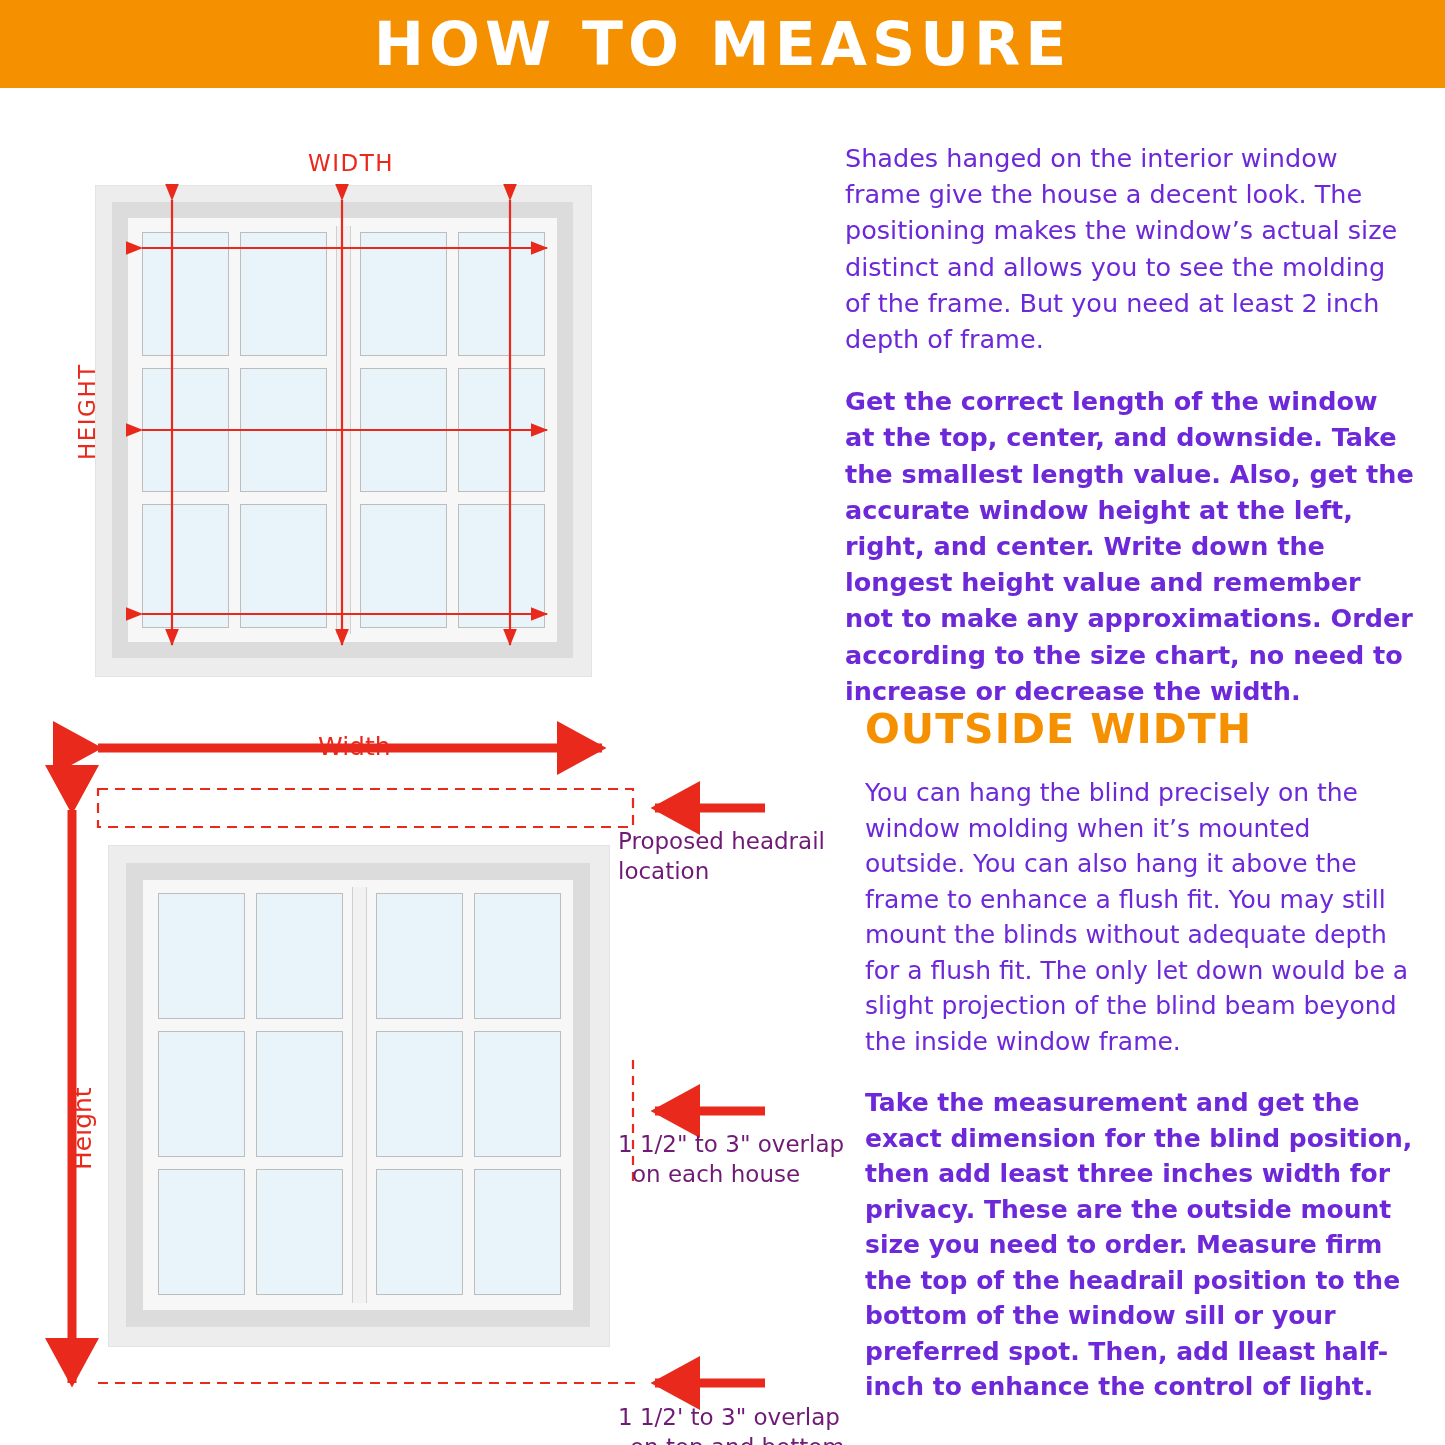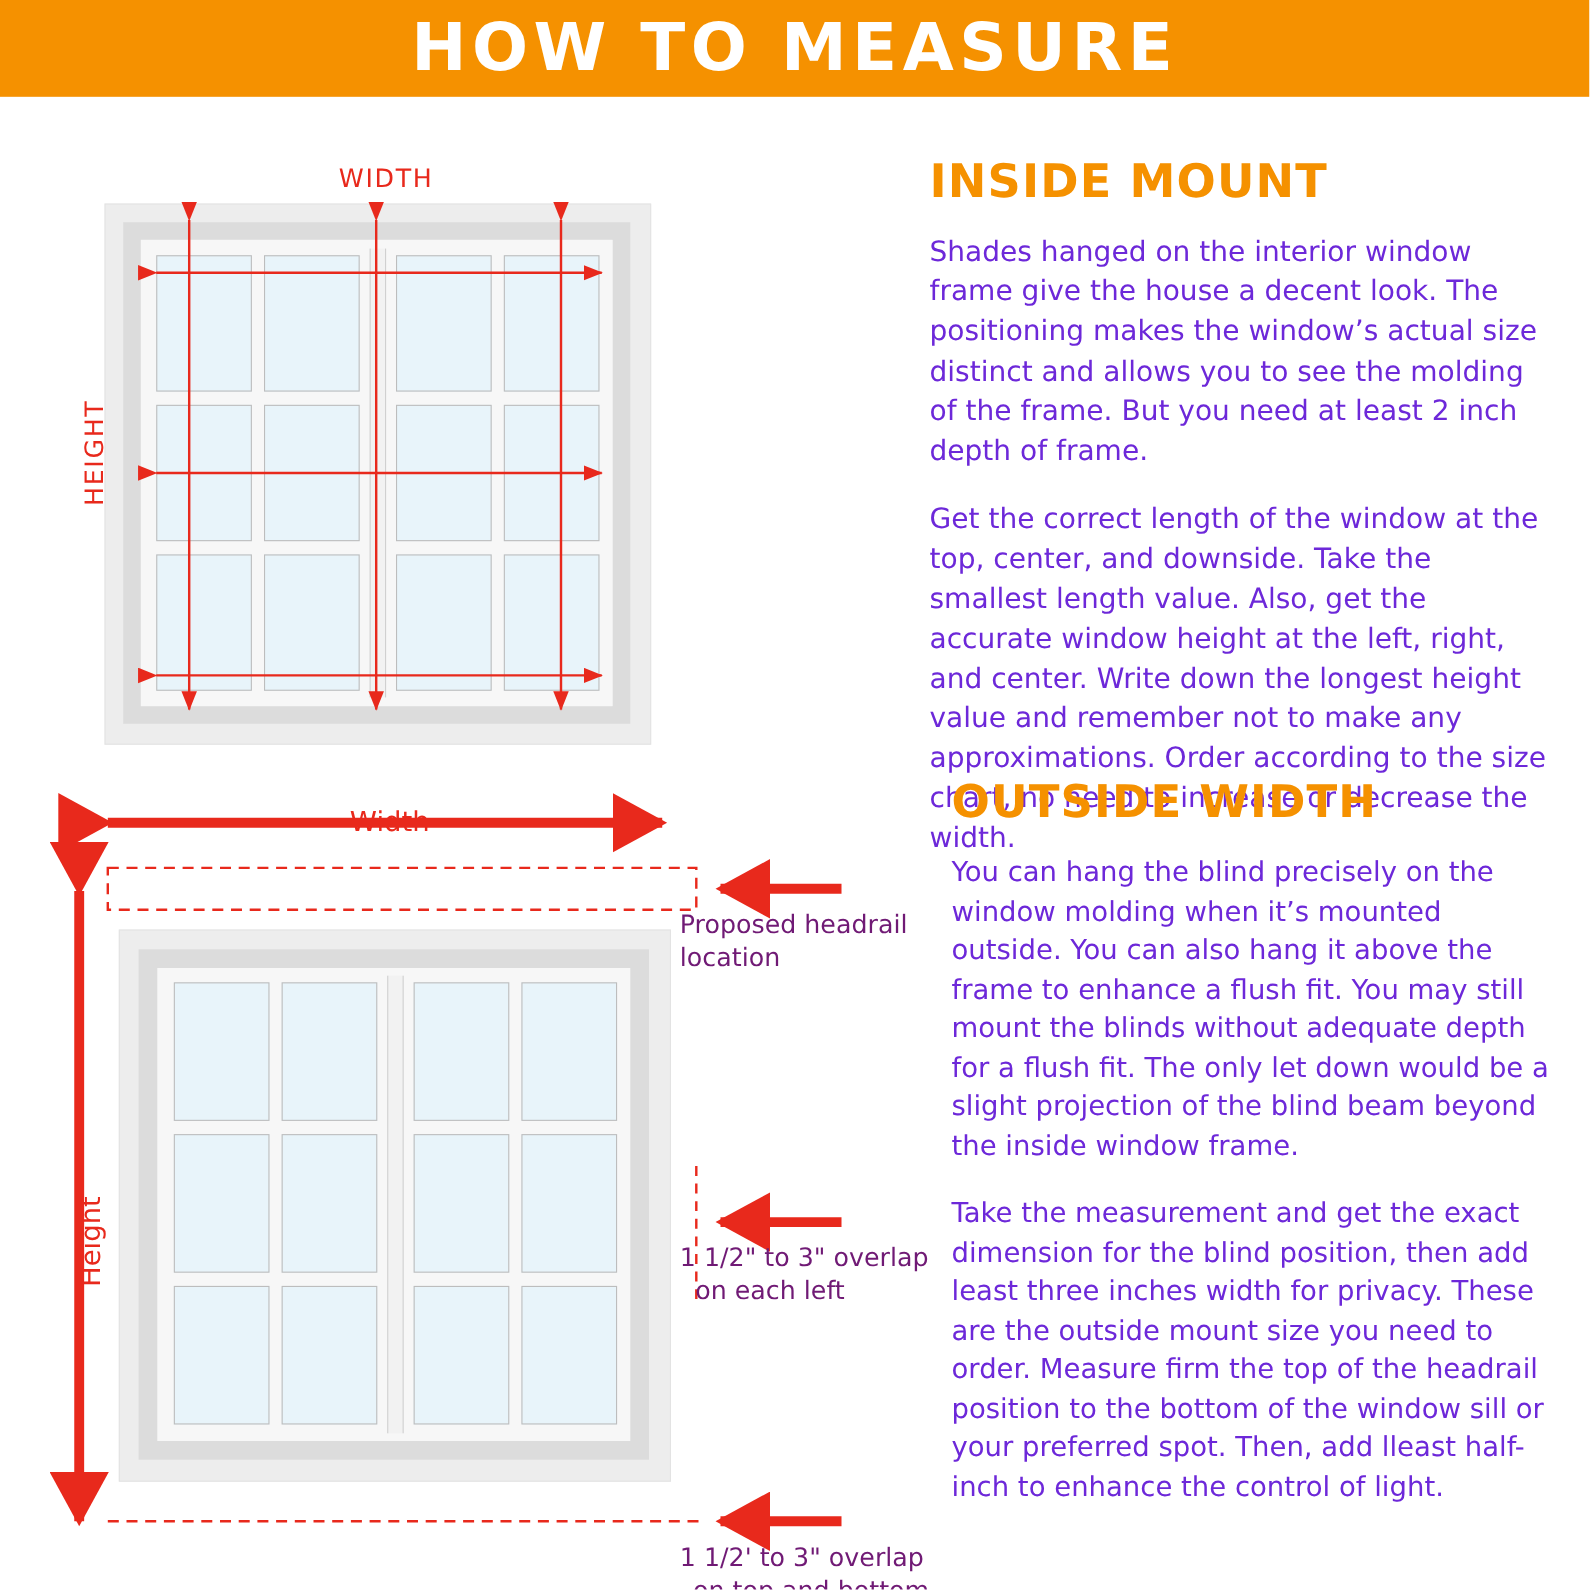--- a/index.html
+++ b/index.html
@@ -60,21 +60,21 @@
     font-size: 41px;
   }
   .body-par {
     color: #6d28d9;
     font-size: 25.5px;
     line-height: 1.42;
     margin: 0 0 26px 0;
     font-family: "DejaVu Sans", sans-serif;
     text-align: left;
   }
-  .body-par:last-child { margin-bottom: 0; }
+  .body-par:last-child { margin-bottom: 0; font-weight: bold; }
 
   .om-block {
     position: absolute;
     left: 865px;
     top: 705px;
     width: 552px;
   }
   .om-block .body-par { font-size: 25px; }
 
   
@@ -203,21 +203,20 @@
       <line x1="92" y1="300" x2="497" y2="300" stroke="#E8291C" stroke-width="2.2" marker-start="url(#ah-red-s)" marker-end="url(#ah-red)"></line>
       <line x1="92" y1="484" x2="497" y2="484" stroke="#E8291C" stroke-width="2.2" marker-start="url(#ah-red-s)" marker-end="url(#ah-red)"></line>
 
       <line x1="122" y1="70" x2="122" y2="515" stroke="#E8291C" stroke-width="2.2" marker-start="url(#ah-red-s)" marker-end="url(#ah-red)"></line>
       <line x1="292" y1="70" x2="292" y2="515" stroke="#E8291C" stroke-width="2.2" marker-start="url(#ah-red-s)" marker-end="url(#ah-red)"></line>
       <line x1="460" y1="70" x2="460" y2="515" stroke="#E8291C" stroke-width="2.2" marker-start="url(#ah-red-s)" marker-end="url(#ah-red)"></line>
     </svg>
   </div>
 
   <div class="right-col">
-    <h2 class="section-heading">INSIDE MOUNT</h2>
     <p class="body-par">Shades hanged on the interior window frame give the house a decent look. The positioning makes the window’s actual size distinct and allows you to see the molding of the frame. But you need at least 2 inch depth of frame.</p>
     <p class="body-par">Get the correct length of the window at the top, center, and downside. Take the smallest length value. Also, get the accurate window height at the left, right, and center. Write down the longest height value and remember not to make any approximations. Order according to the size chart, no need to increase or decrease the width.</p>
   </div>
 
   <div class="om-block">
     <h2 class="section-heading om">OUTSIDE WIDTH</h2>
     <p class="body-par">You can hang the blind precisely on the window molding when it’s mounted outside. You can also hang it above the frame to enhance a flush fit. You may still mount the blinds without adequate depth for a flush fit. The only let down would be a slight projection of the blind beam beyond the inside window frame.</p>
     <p class="body-par">Take the measurement and get the exact dimension for the blind position, then add least three inches width for privacy. These are the outside mount size you need to order. Measure firm the top of the headrail position to the bottom of the window sill or your preferred spot. Then, add lleast half-inch to enhance the control of light.</p>
   </div>
 
@@ -271,21 +270,21 @@
       <line x1="735" y1="668" x2="625" y2="668" stroke="#E8291C" stroke-width="9" marker-end="url(#fat-red)"></line>
     </svg>
 
     <div class="callout" style="left:588px; top:112px; width:220px;">
       <span>Proposed headrail</span><br>
       <span>location</span>
     </div>
 
     <div class="callout" style="left:588px; top:415px; width:230px;">
       <span>1 1/2" to 3" overlap</span><br>
-      <span style="margin-left:14px; display:inline-block;">on each left</span>
+      <span style="margin-left:14px; display:inline-block;">on each house</span>
     </div>
 
     <div class="callout" style="left:588px; top:688px; width:235px;">
       <span>1 1/2' to 3" overlap</span><br>
       <span style="margin-left:12px; display:inline-block;">on top and bottom</span>
     </div>
   </div>
 
 </div>
 

